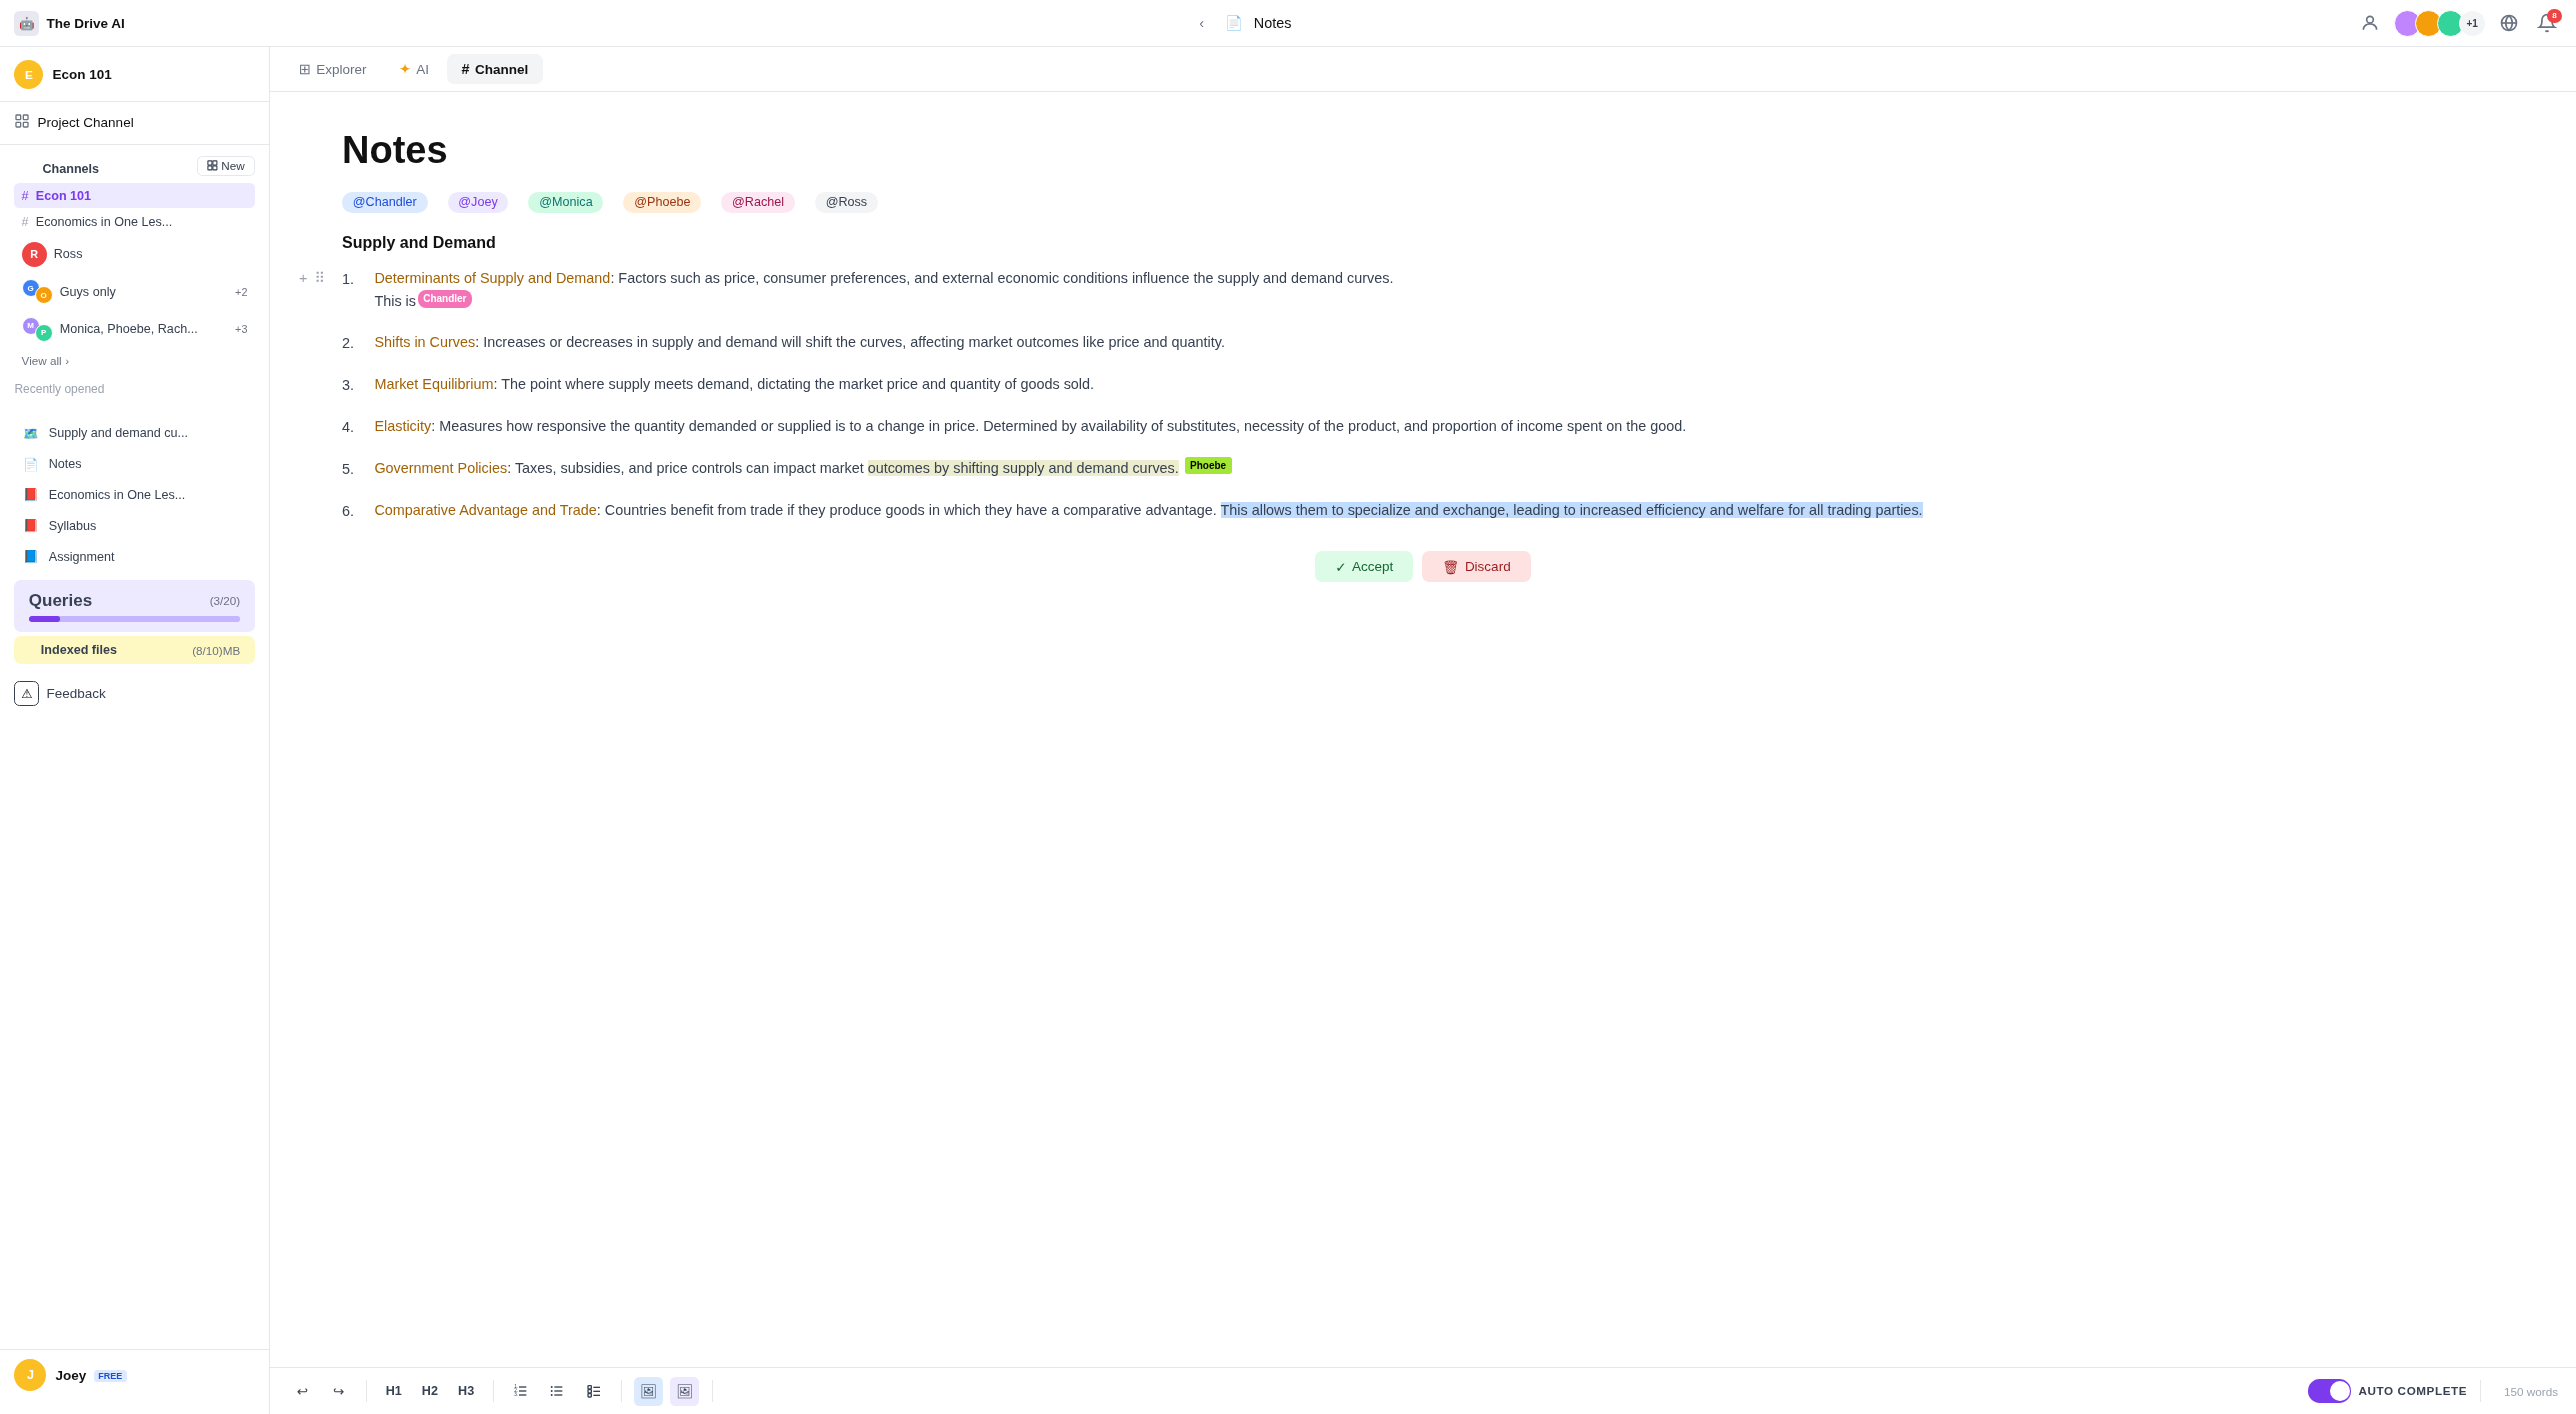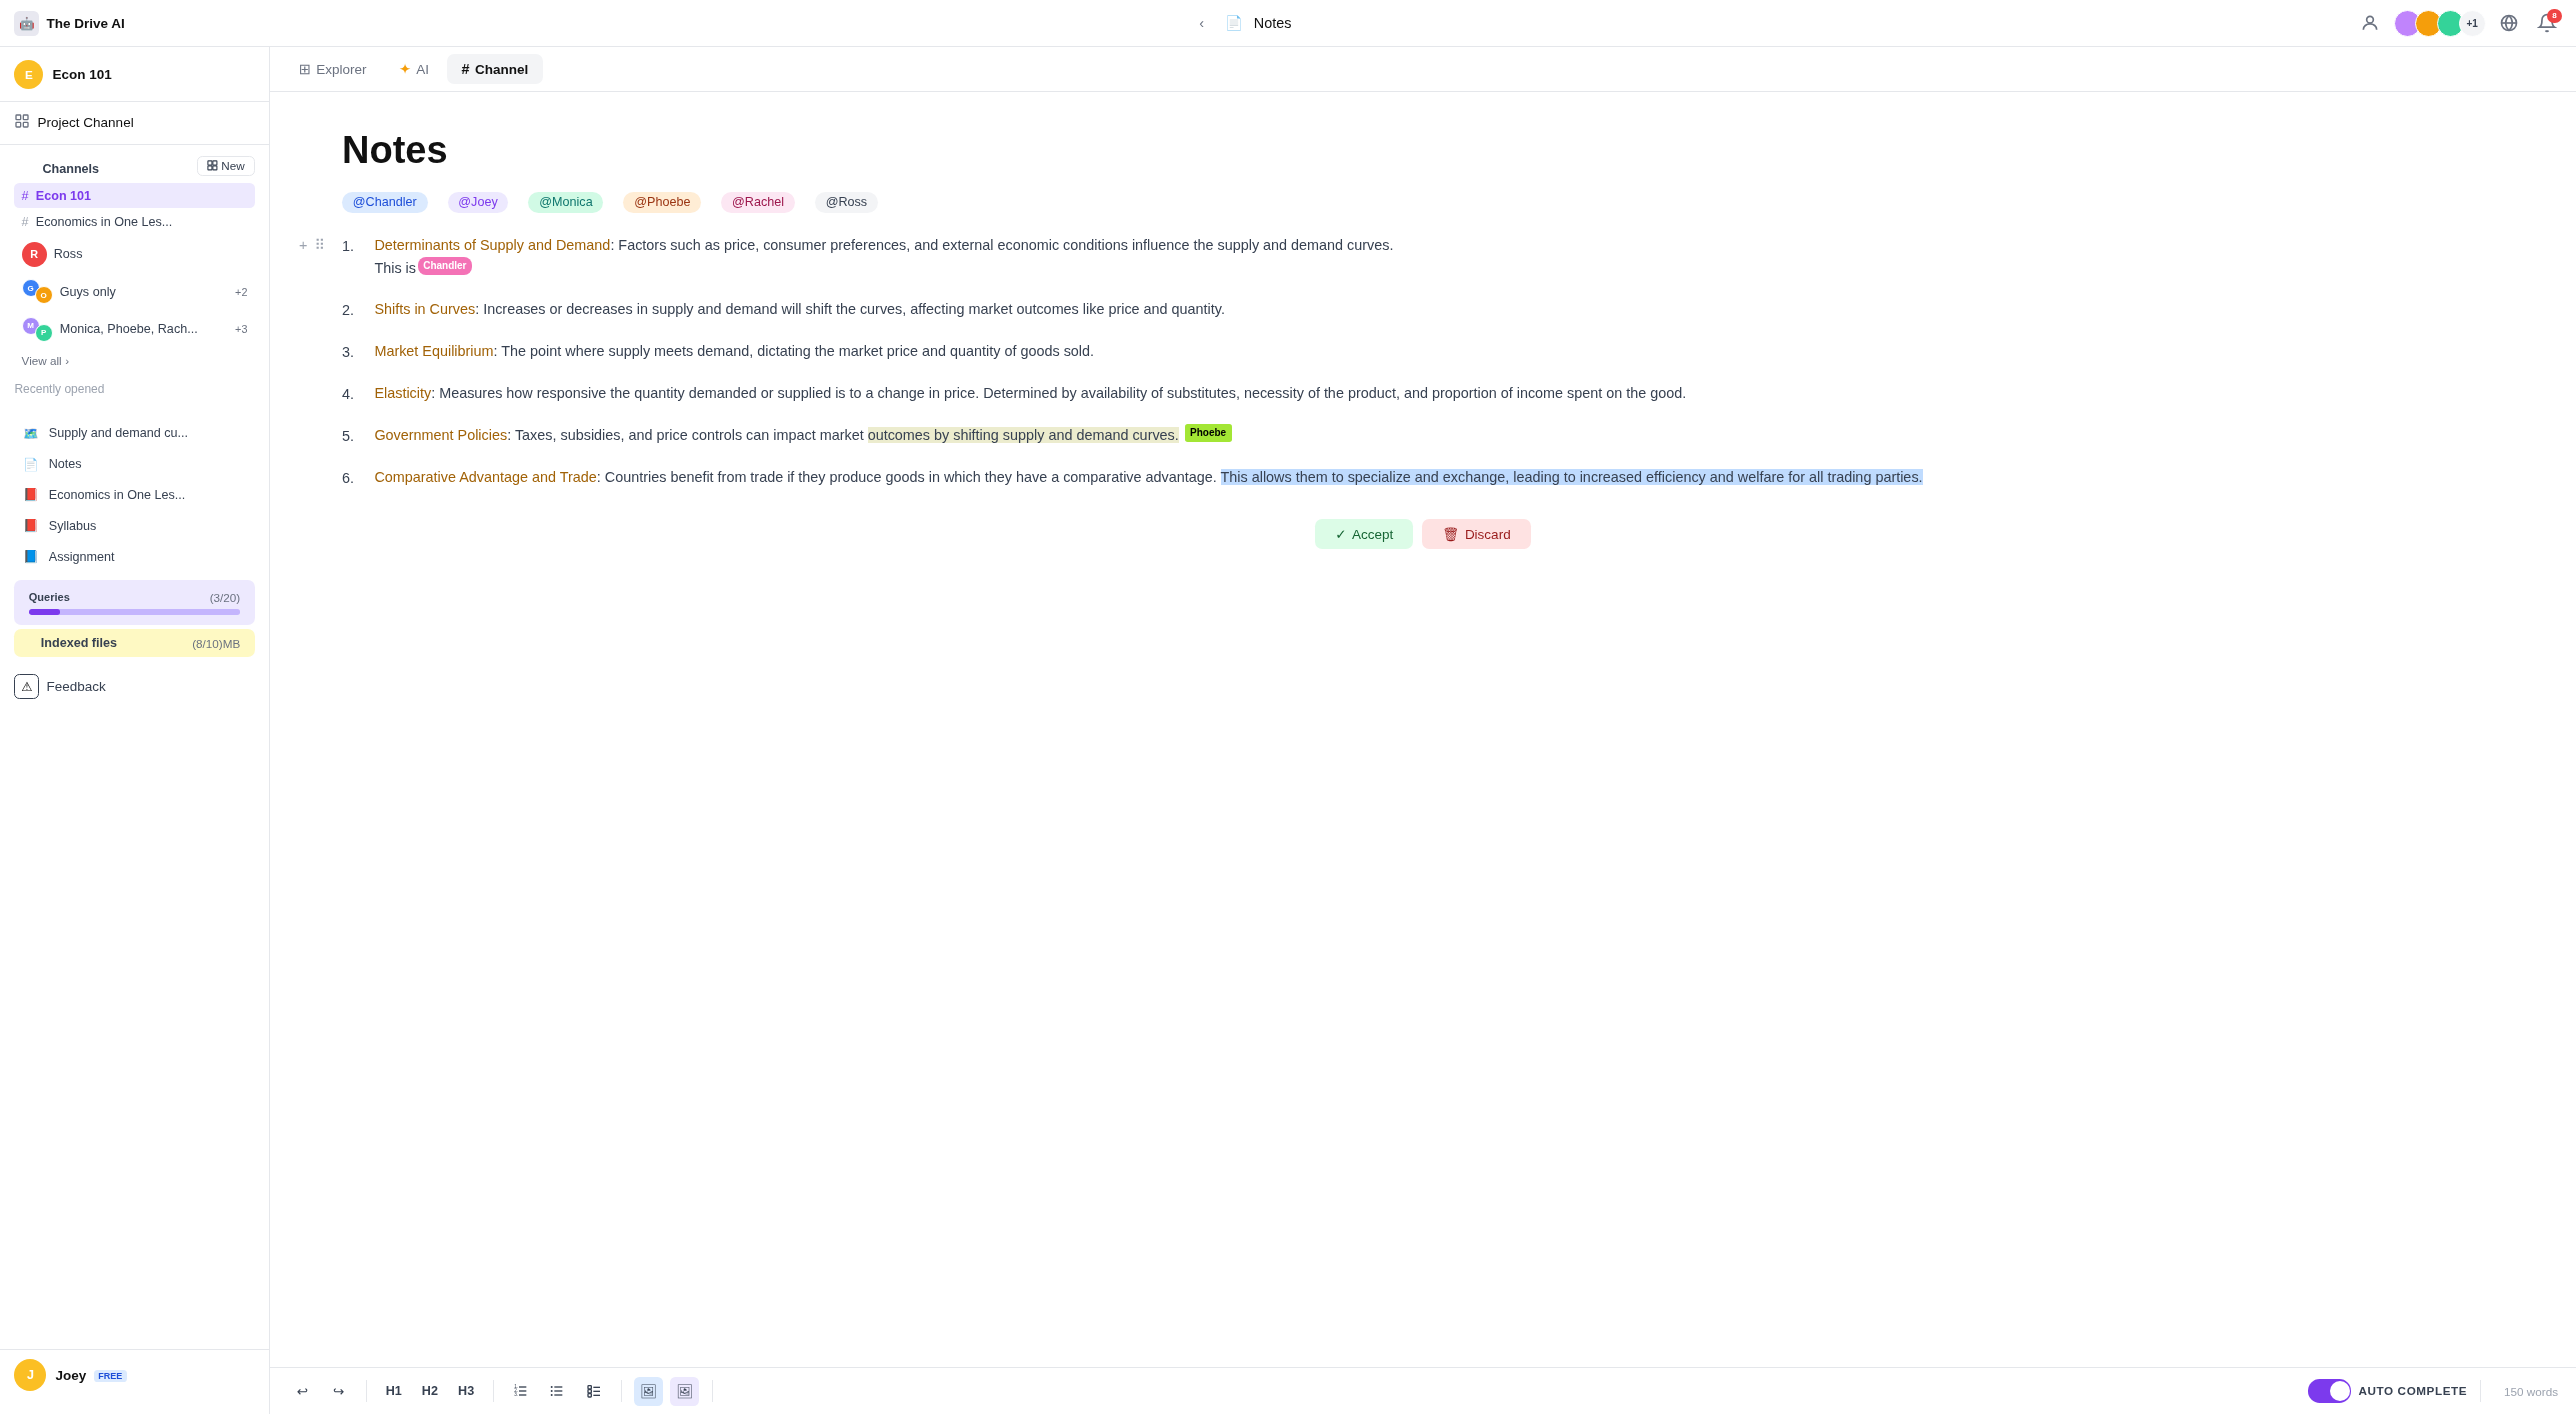--- a/index.html
+++ b/index.html
@@ -300,21 +300,21 @@
       background: #ede9fe;
       border-radius: 7.2px;
     }
     .queries-header {
       display: flex;
       justify-content: space-between;
       align-items: center;
       margin-bottom: 5.4px;
     }
     .queries-label {
-      font-size: 11px;
+      font-size: 17px;
       font-weight: 600;
       color: #374151;
     }
     .queries-count {
       font-size: 11.7px;
       color: #6b7280;
     }
     .queries-bar-bg {
       height: 5.4px;
       background: #c4b5fd;
@@ -861,20 +861,21 @@
 
       <div class="mention-tags">
         <span class="mention-tag blue">@Chandler</span>
         <span class="mention-tag purple">@Joey</span>
         <span class="mention-tag green">@Monica</span>
         <span class="mention-tag orange">@Phoebe</span>
         <span class="mention-tag pink">@Rachel</span>
         <span class="mention-tag gray">@Ross</span>
       </div>
 
+      <div class="section-heading">Supply and Demand</div>
 
       <ol class="doc-list">
 
         <li class="doc-list-item">
           <div class="inline-edit-bar">
             <span style="cursor:pointer">+</span>
             <span style="cursor:grab">⠿</span>
           </div>
           <span class="doc-list-item-number"></span>
           <div class="doc-list-item-content">

